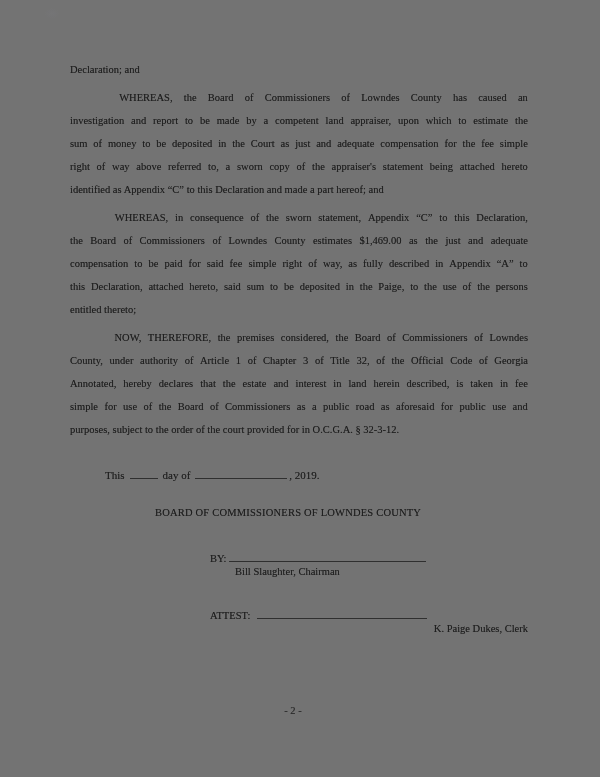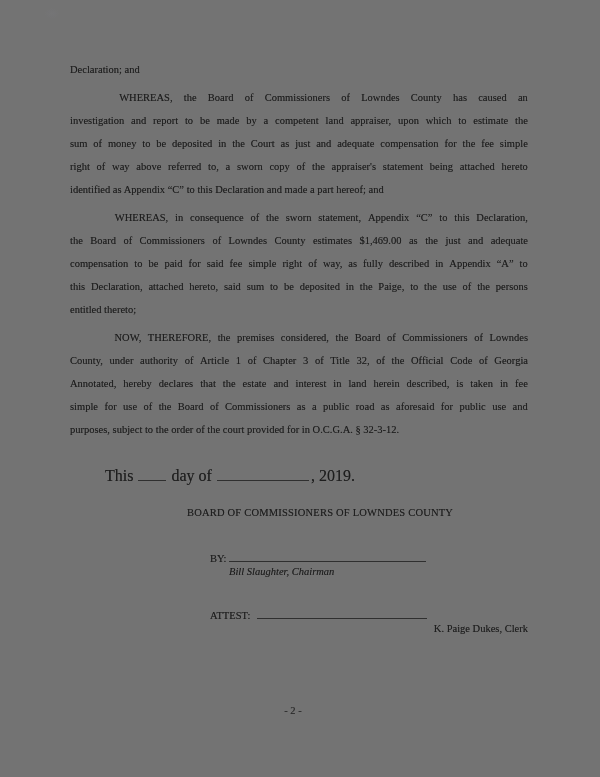--- a/index.html
+++ b/index.html
@@ -42,52 +42,52 @@
   .line.indent::before {
     content: "";
     display: block;
     flex: 0 0 38px;
     width: 38px;
   }
   .date-line {
     margin-top: 23px;
     margin-left: 35px;
     height: 23px; line-height: 23px;
-    font-size: 16px;
+    font-size: 11px;
   }
   .blank {
     display: inline-block;
     border-bottom: 1px solid #2f2f2f;
     height: 11px;
     vertical-align: baseline;
   }
   .blank.day { width: 28px; margin: 0 5px 0 5px; }
   .blank.month { width: 92px; margin: 0 2px 0 5px; }
   .org-heading {
     margin-top: 19px;
-    margin-left: 117px;
+    margin-left: 85px;
     height: 14px; line-height: 14px;
     font-size: 10.5px;
     letter-spacing: 0.2px;
     text-shadow: 0 0 0.5px rgba(30,30,30,0.55);
   }
   .sig-block { margin-left: 140px; font-size: 10.5px; text-shadow: 0 0 0.5px rgba(30,30,30,0.55); }
   .sig-by { margin-top: 29px; }
   .sig-attest { margin-top: 27px; }
   .sig-row { height: 15px; line-height: 15px; white-space: nowrap; }
   .sig-line {
     display: inline-block;
     border-bottom: 1px solid #2f2f2f;
     height: 12px;
     vertical-align: baseline;
   }
   .sig-line.by { width: 197px; margin-left: 2px; }
   .sig-line.attest { width: 170px; margin-left: 7px; }
   .sig-name { height: 15px; line-height: 15px; }
-  .sig-name.by { margin-left: 19px; font-style: italic; }
+  .sig-name.by { margin-left: 25px; }
   .sig-name.attest { margin-left: 55px; text-align: right; }
   .page-number {
     position: absolute;
     left: 0; top: 705px;
     width: 586px;
     text-align: center;
     font-size: 10.5px;
     color: #2a2a2a;
     text-shadow: 0 0 0.5px rgba(30,30,30,0.45);
   }

